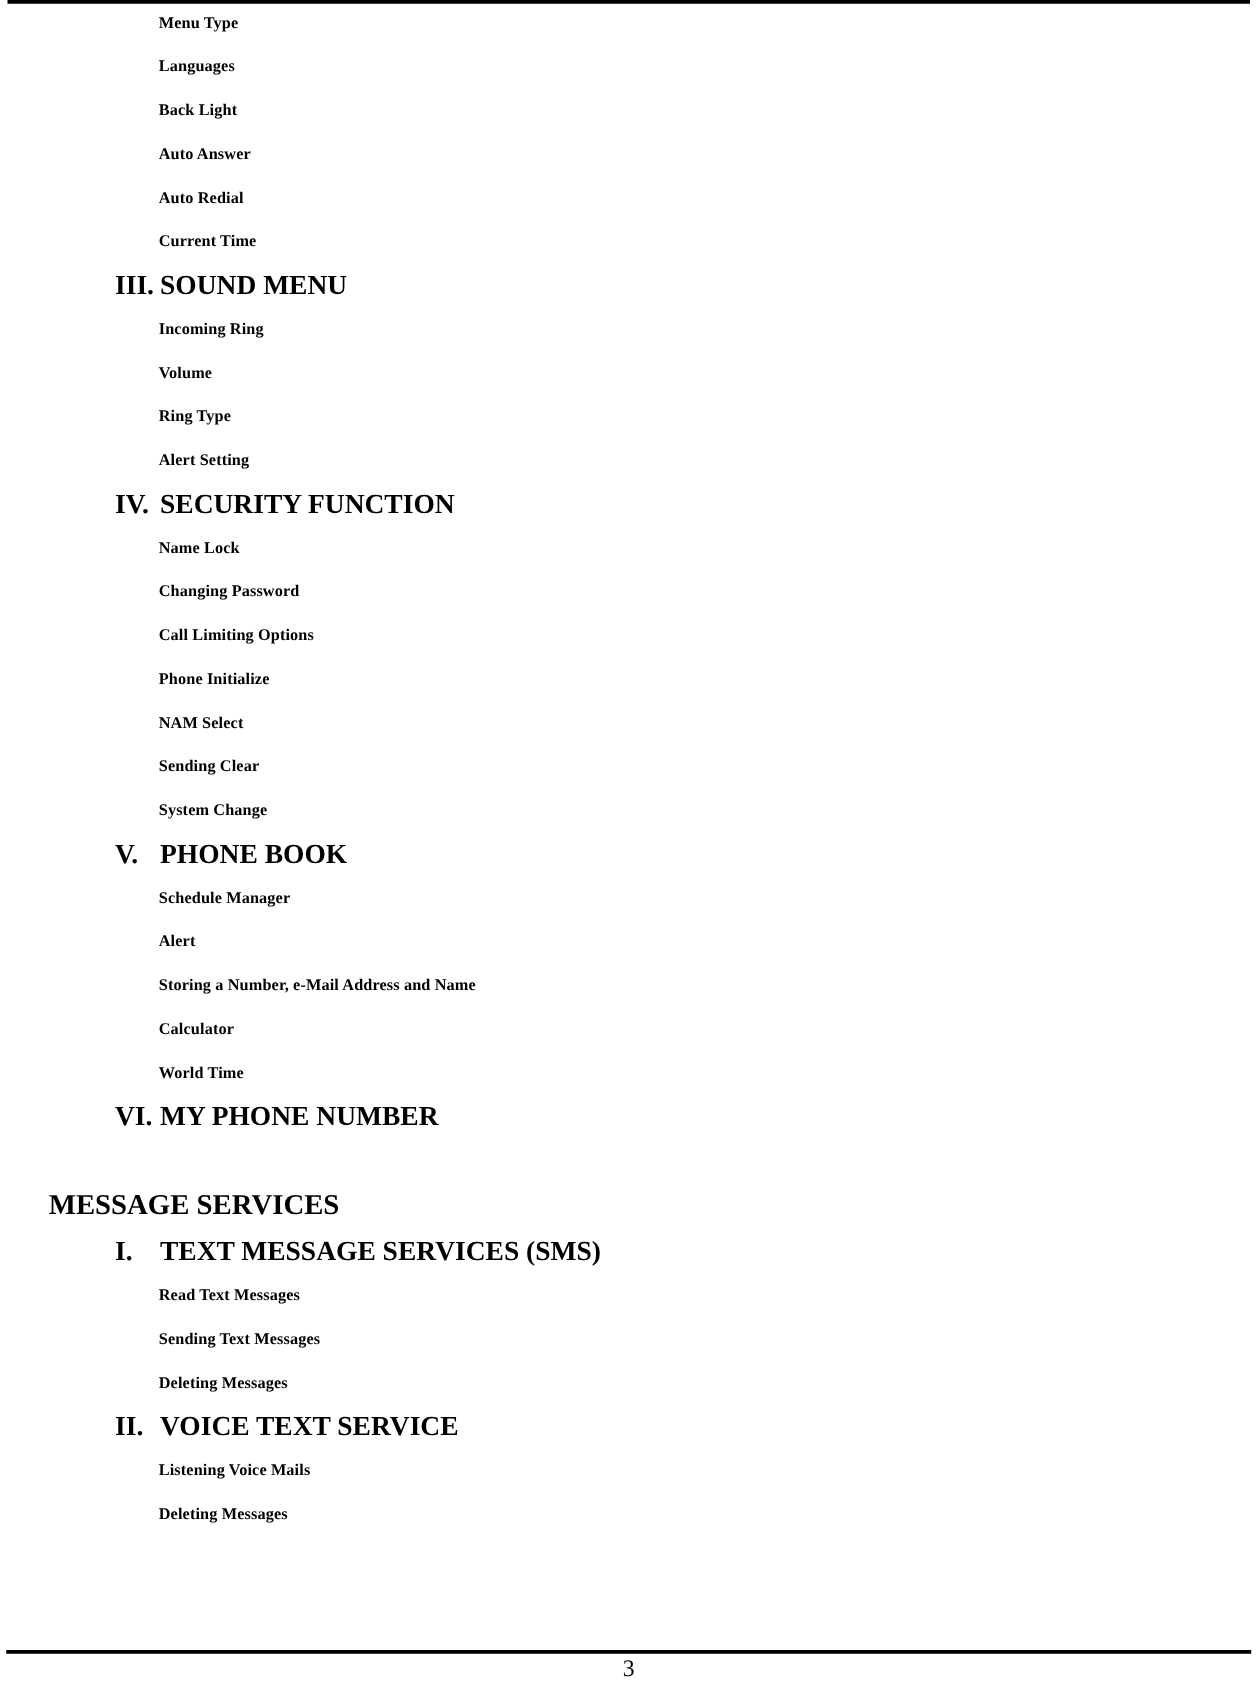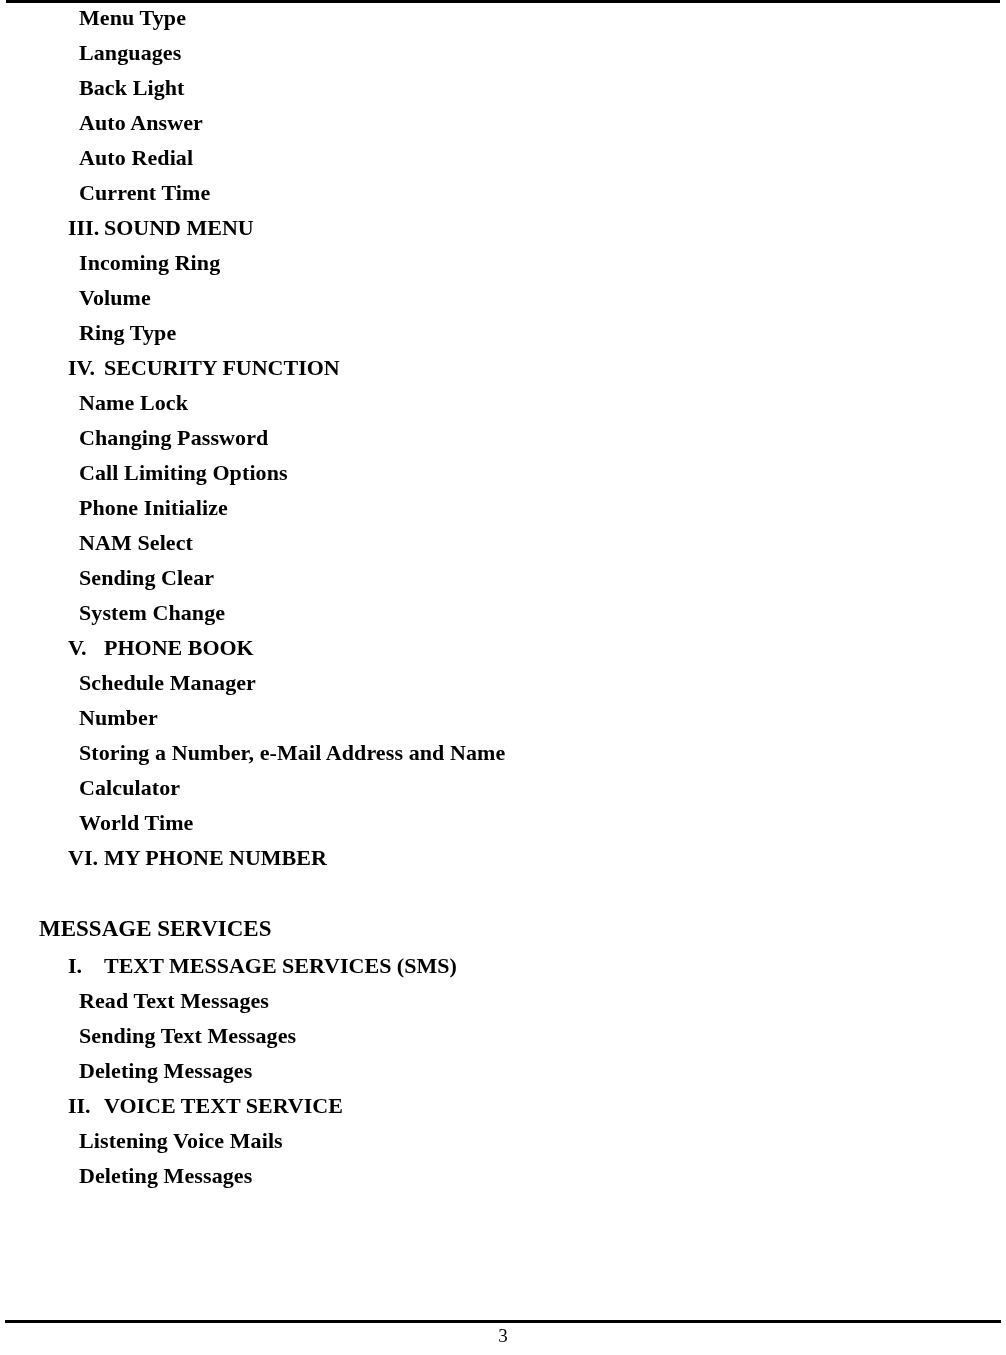--- a/index.html
+++ b/index.html
@@ -38,27 +38,28 @@
     position: relative;
     height: 35px;
     line-height: 35px;
     white-space: nowrap;
     font-weight: bold;
   }
 
   
   .toc-line.sub {
     padding-left: 79px;
-    font-size: 22px;
+    font-size: 13px;
     letter-spacing: 0.1px;
+    margin-left: 48px;
   }
 
   
   .toc-line.section {
-    padding-left: 68px;
+    padding-left: 92px;
     font-size: 22px;
   }
   .toc-line.section .numeral {
     display: inline-block;
     width: 36px;
     text-align: left;
   }
   .toc-line.section .sec-title {
     display: inline-block;
   }
@@ -105,31 +106,32 @@
     <div class="toc-line sub">Menu Type</div>
     <div class="toc-line sub">Languages</div>
     <div class="toc-line sub">Back Light</div>
     <div class="toc-line sub">Auto Answer</div>
     <div class="toc-line sub">Auto Redial</div>
     <div class="toc-line sub">Current Time</div>
     <div class="toc-line section"><span class="numeral">III.</span><span class="sec-title">SOUND MENU</span></div>
     <div class="toc-line sub">Incoming Ring</div>
     <div class="toc-line sub">Volume</div>
     <div class="toc-line sub">Ring Type</div>
+    <div class="toc-line sub">Alert Setting</div>
     <div class="toc-line section"><span class="numeral">IV.</span><span class="sec-title">SECURITY FUNCTION</span></div>
     <div class="toc-line sub">Name Lock</div>
     <div class="toc-line sub">Changing Password</div>
     <div class="toc-line sub">Call Limiting Options</div>
     <div class="toc-line sub">Phone Initialize</div>
     <div class="toc-line sub">NAM Select</div>
     <div class="toc-line sub">Sending Clear</div>
     <div class="toc-line sub">System Change</div>
     <div class="toc-line section"><span class="numeral">V.</span><span class="sec-title">PHONE BOOK</span></div>
     <div class="toc-line sub">Schedule Manager</div>
-    <div class="toc-line sub">Number</div>
+    <div class="toc-line sub">Alert</div>
     <div class="toc-line sub">Storing a Number, e-Mail Address and Name</div>
     <div class="toc-line sub">Calculator</div>
     <div class="toc-line sub">World Time</div>
     <div class="toc-line section"><span class="numeral">VI.</span><span class="sec-title">MY PHONE NUMBER</span></div>
     <div class="toc-line spacer"></div>
     <div class="toc-line part">MESSAGE SERVICES</div>
     <div class="toc-line section"><span class="numeral">I.</span><span class="sec-title">TEXT MESSAGE SERVICES (SMS)</span></div>
     <div class="toc-line sub">Read Text Messages</div>
     <div class="toc-line sub">Sending Text Messages</div>
     <div class="toc-line sub">Deleting Messages</div>

